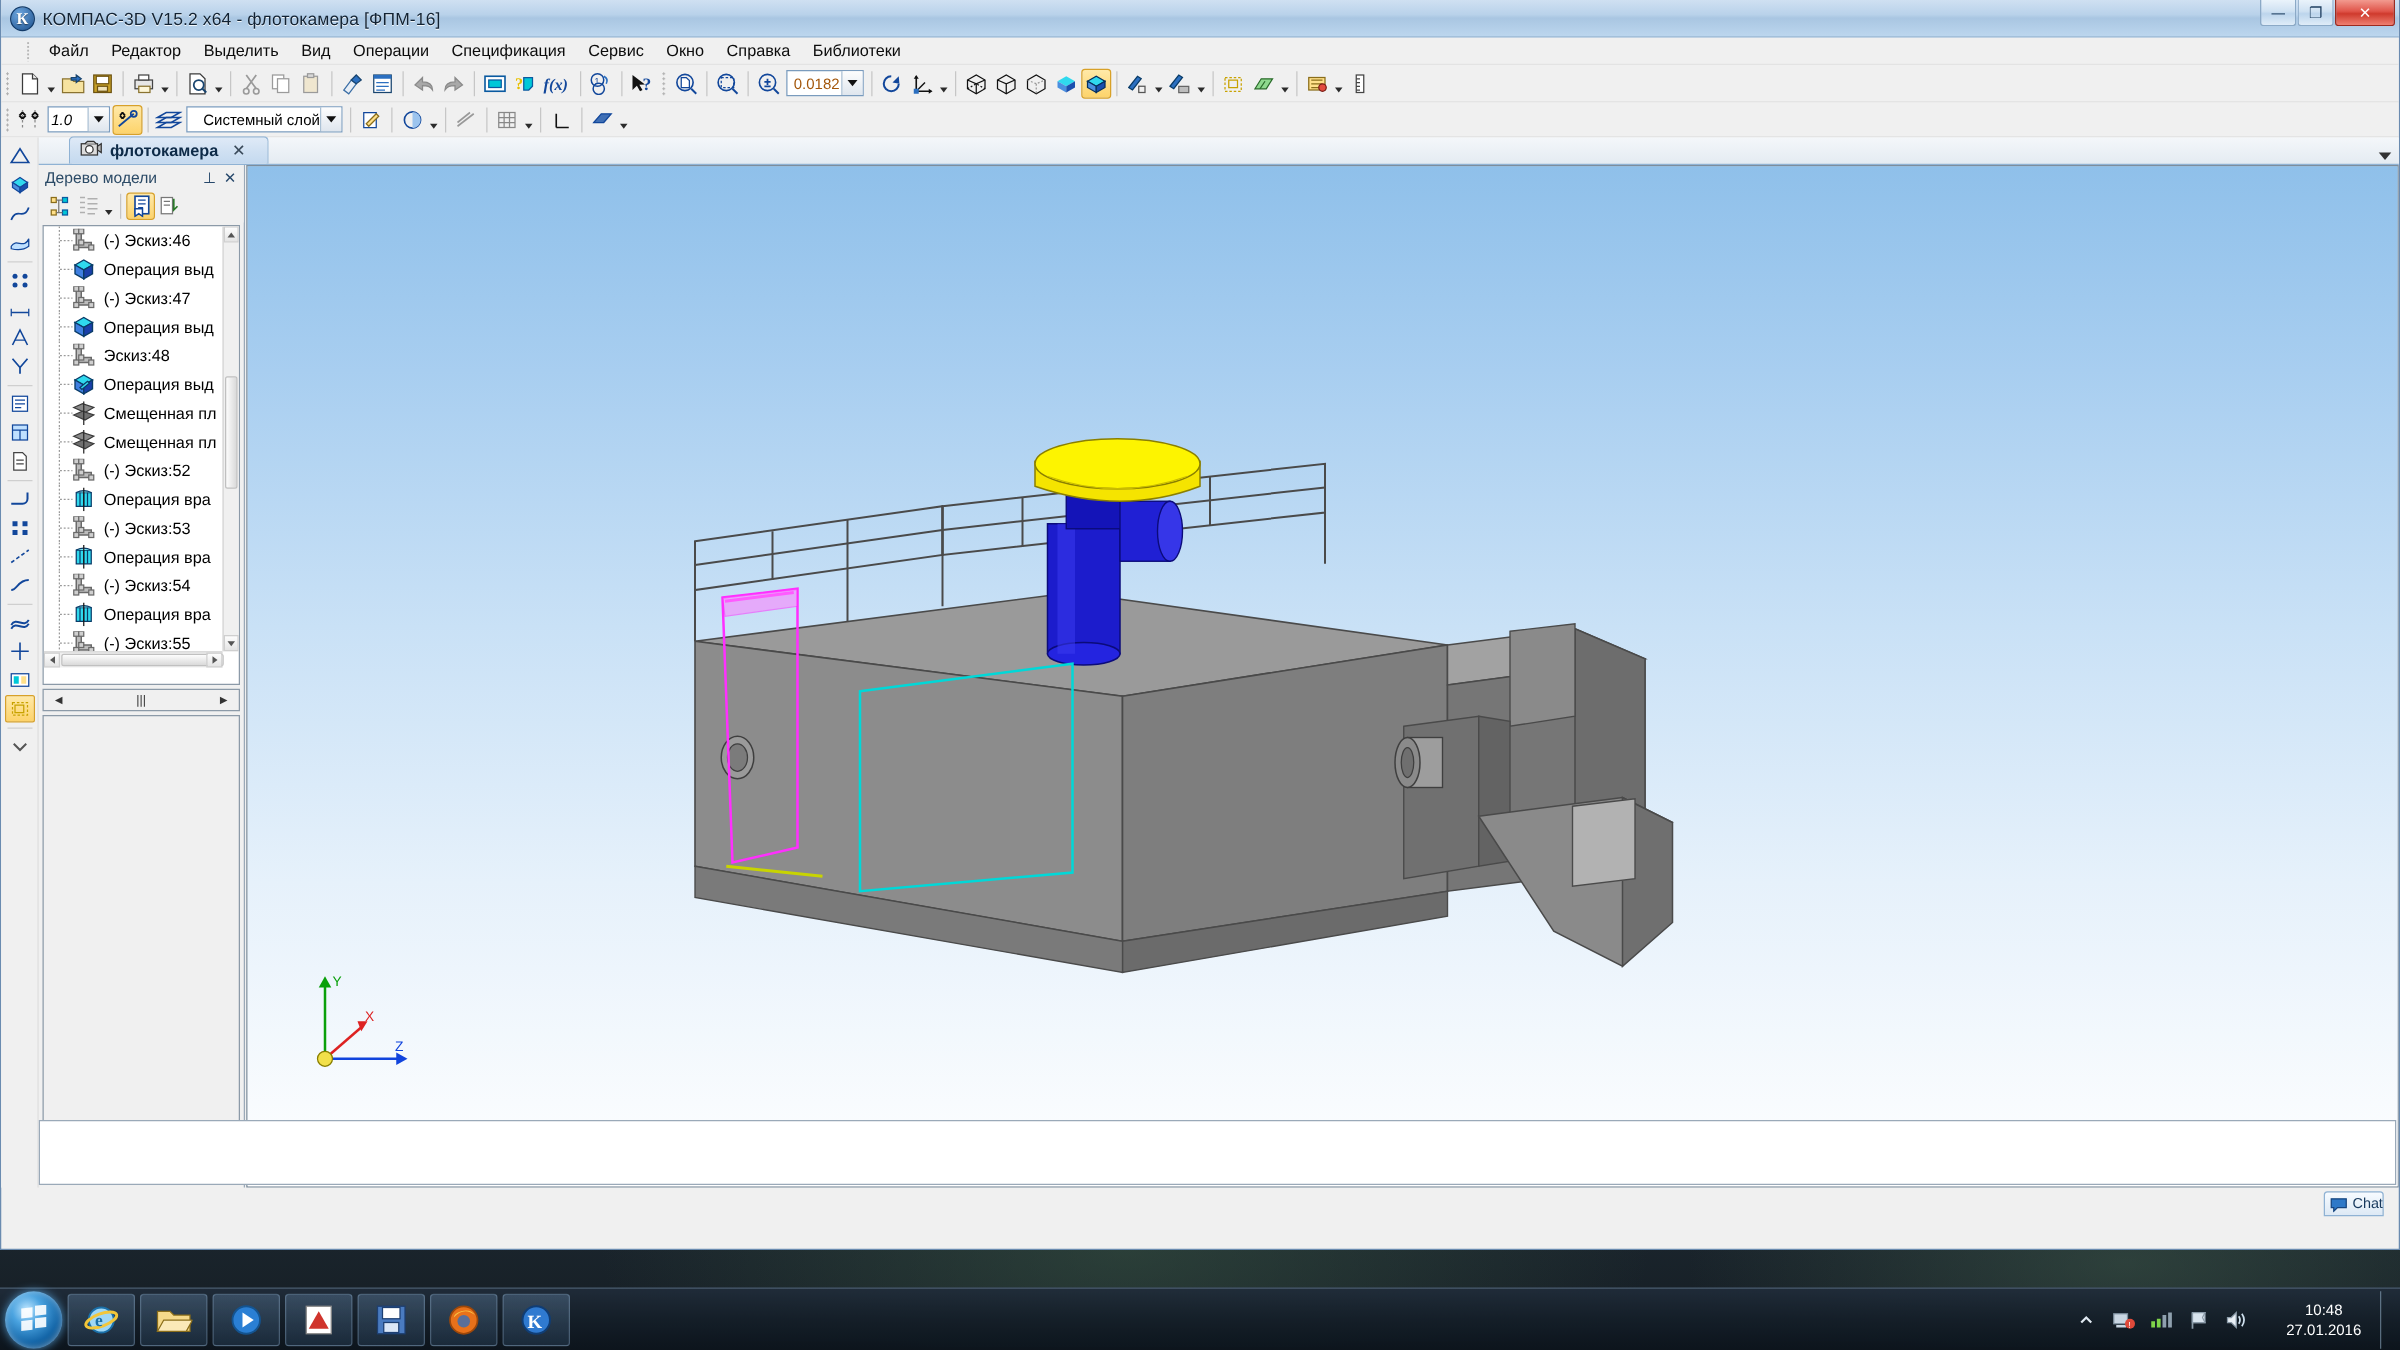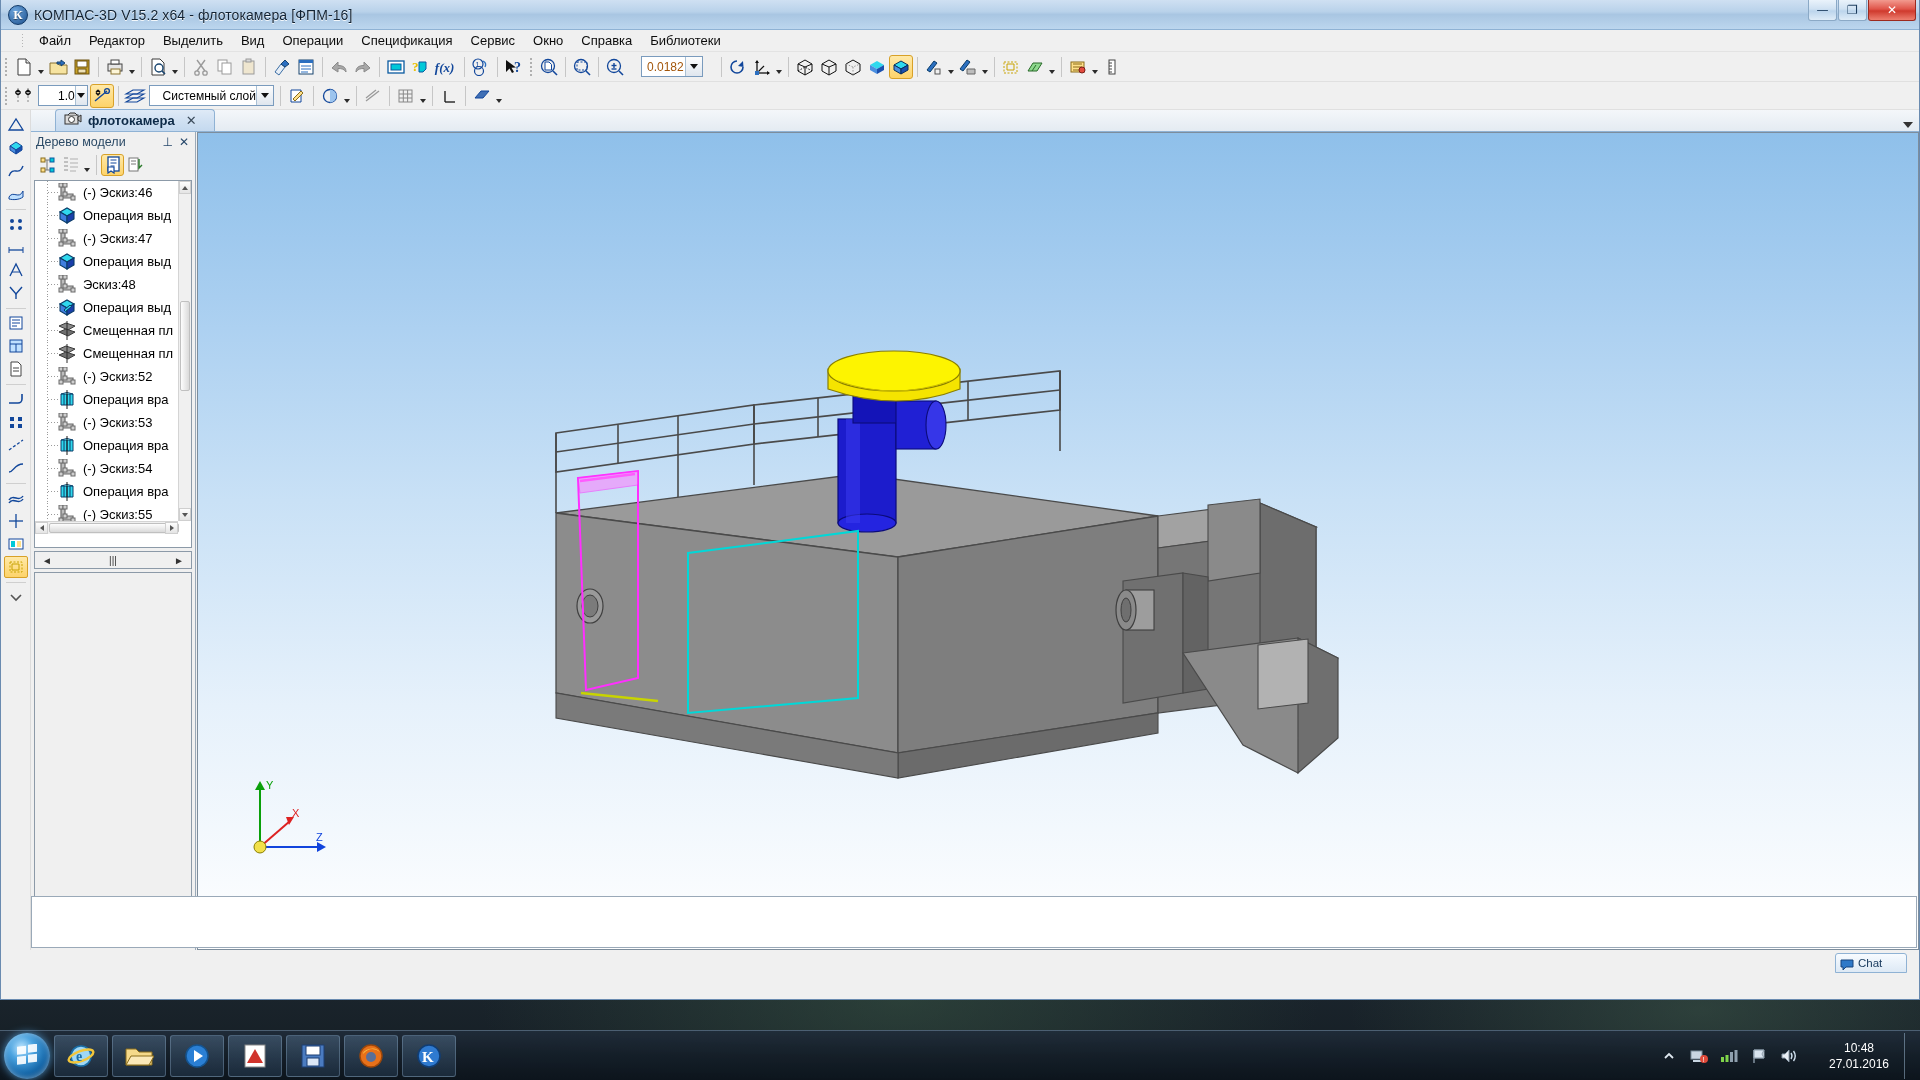--- a/index.html
+++ b/index.html
@@ -132,21 +132,21 @@
     display:block; width:0;height:0;
     border-left:3px solid transparent;border-right:3px solid transparent;
     border-top:4px solid #2b2b2b;
   }
   .tico { display:block; }
 
   
   .zoom-combo {
     width: 62px; height: 21px; flex: none;
     border: 1px solid #7a9bbd; background: #fff;
-    display: flex; align-items: center; margin: 0 14px;
+    display: flex; align-items: center; margin: 0 2px;
   }
   .zoom-combo .val {
     flex: 1; font-size: 12px; color: #a3560a; padding-left: 5px;
     font-family: "Liberation Sans", sans-serif;
   }
   .zoom-combo .dd {
     width: 17px; height: 19px; border-left: 1px solid #aac0d4;
     background: linear-gradient(180deg,#fdfdfd,#dfe6ee);
     display: flex; align-items: center; justify-content: center;
   }
@@ -167,21 +167,21 @@
     background: linear-gradient(180deg,#fdfdfd,#dfe6ee);
     display: flex; align-items: center; justify-content: center;
   }
   .layer-combo .dd i { width:0;height:0;border-left:4px solid transparent;border-right:4px solid transparent;border-top:5px solid #111; }
 
   .small-combo {
     width: 50px; height: 21px; flex: none;
     border: 1px solid #7a9bbd; background: #fff;
     display: flex; align-items: center; margin: 0 2px;
   }
-  .small-combo .val { flex:1; font-size: 12px; color:#000; padding-left: 19px; }
+  .small-combo .val { flex:1; font-size: 12px; color:#000; padding-left: 2px; font-style: italic; }
   .small-combo .dd {
     width: 17px; height: 19px; border-left:1px solid #aac0d4;
     background: linear-gradient(180deg,#fdfdfd,#dfe6ee);
     display:flex;align-items:center;justify-content:center;
   }
   .small-combo .dd i { width:0;height:0;border-left:4px solid transparent;border-right:4px solid transparent;border-top:5px solid #111; }
 
   
   #workspace {
     position: relative;
@@ -358,21 +358,21 @@
     position: absolute; left: 0; bottom: 0; width: 1920px; height: 22px;
     background: #f0f0f0;
     border-top: 1px solid #d3d3d3;
     display: flex; align-items: center;
   }
   #statusbar .stext { font-size: 12.5px; color: #111; margin-left: 8px; }
 
   
   #chat-float {
     position: absolute; right: 12px; bottom: 26px;
-    width: 72px; height: 20px;
+    width: 48px; height: 20px;
     background: linear-gradient(180deg,#f7fbff,#dde9f5);
     border: 1px solid #8fb2d4; border-radius: 3px 3px 0 0;
     display: flex; align-items: center; padding-left: 4px;
   }
   #chat-float .cico { width:14px;height:12px;margin-right:4px; }
   #chat-float .ctext { font-size: 11.5px; color:#16385c; }
 
   
   #taskbar {
     position: absolute; left: 0; bottom: 0; width: 1920px; height: 50px;

